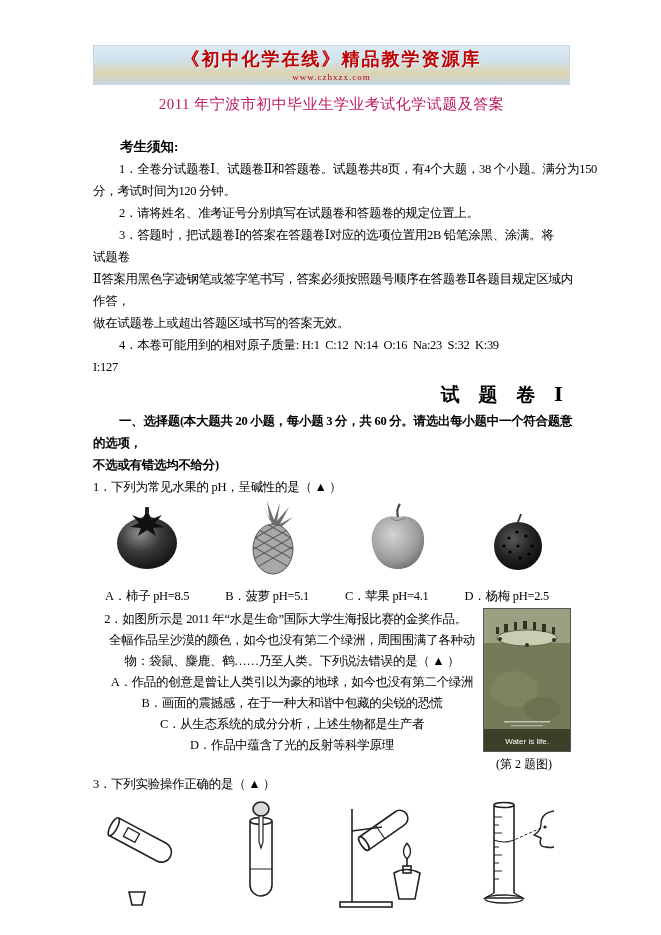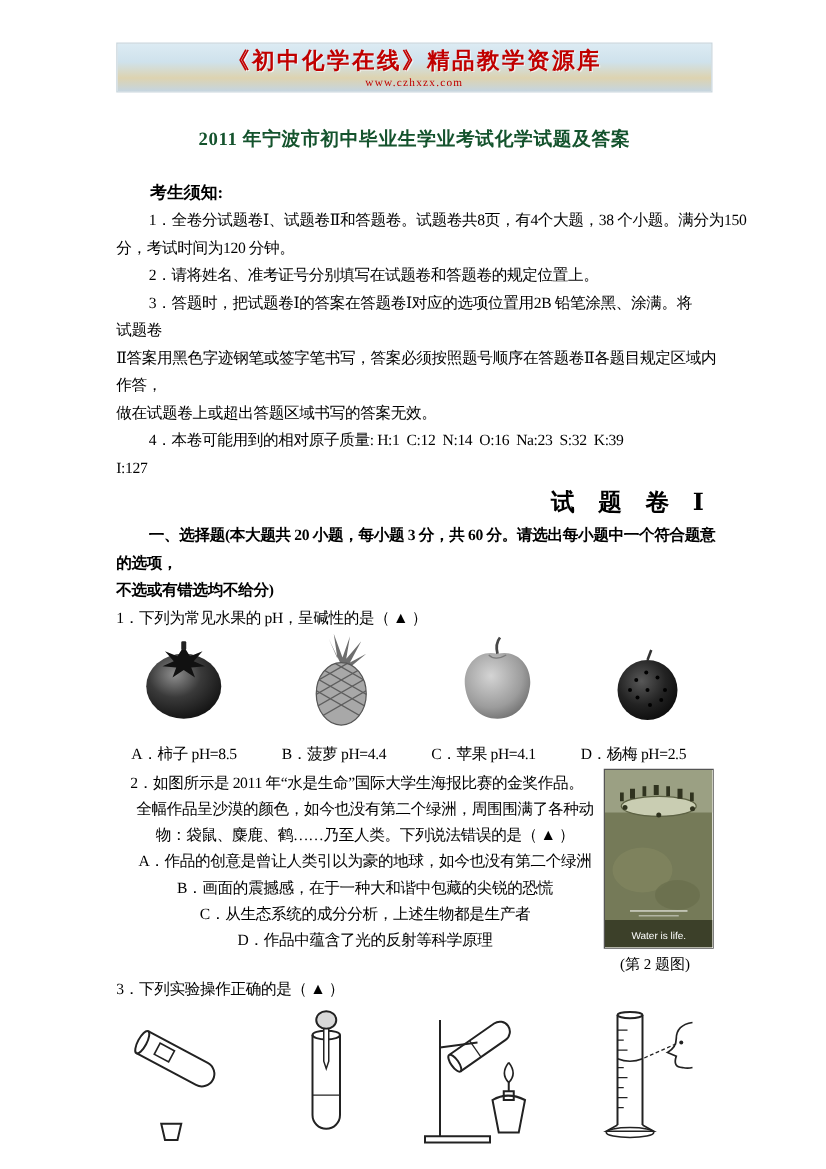--- a/index.html
+++ b/index.html
@@ -1,26 +1,26 @@
 <!DOCTYPE html>
 <html><head>
 <meta charset="utf-8">
 <style>
   * { margin:0; padding:0; box-sizing:border-box; }
   html,body { background:#ffffff; }
   body { width:661px; height:935px; overflow:hidden; font-family:"Liberation Serif","DejaVu Serif",serif; color:#000; }
-  .page { width:661px; height:935px; background:#fff; padding:34px 91px 0 93px; position:relative;border-radius:22px; }
+  .page { width:661px; height:935px; background:#fff; padding:45px 91px 0 93px; position:relative;border-radius:22px; }
 
   .banner { height:40px; background:linear-gradient(180deg,#dcebf3 0%,#cfe2ec 38%,#ddd3b0 72%,#c5d5e0 100%);
             text-align:center; overflow:hidden; border:1px solid #c9d6dd; }
   .banner-brand { font-size:18px; font-weight:bold; color:#c00000; letter-spacing:2px; line-height:26px;
                   text-shadow:1px 1px 0 rgba(255,255,255,.65); }
   .banner-site { font-size:9px; color:#c00000; line-height:10px; letter-spacing:1px; }
 
-  .doc-title { margin-top:28px; text-align:center; color:#14532d; font-weight:bold; font-size:15px; letter-spacing:.5px; }
+  .doc-title { margin-top:10px; text-align:center; color:#be185d; font-weight:normal; font-size:15px; letter-spacing:.5px; }
 
   .notice-head { margin:22px 0 0 27px; font-weight:bold; font-size:13.5px; line-height:22px; }
   .line { font-size:12.5px; line-height:22px; letter-spacing:-.3px; white-space:pre; }
   .ind { text-indent:26px; }
 
   .paper-head { margin:4px 0 2px; text-align:right; font-size:19px; font-weight:bold; letter-spacing:7px; }
   .intro .line { font-weight:bold; }
 
   .fruit-row { margin-top:4px; height:78px; display:flex; justify-content:space-between; align-items:flex-end; padding:0 22px 0 18px; }
   .q1-options { margin:8px 0 0 12px; display:flex; column-gap:36px; font-size:12.5px; letter-spacing:-.3px; white-space:pre; }
@@ -140,21 +140,21 @@
             <circle cx="16" cy="40" r="1.6"></circle>
             <circle cx="30" cy="40" r="1.6"></circle>
         </g>
         <path d="M30 16 l3 -8" stroke="#333" stroke-width="2" fill="none"></path>
       </svg>
     </span>
   </div>
 
   <div class="q1-options">
     <span>A．柿子 pH=8.5</span>
-    <span>B．菠萝 pH=4.4</span>
+    <span>B．菠萝 pH=5.1</span>
     <span>C．苹果 pH=4.1</span>
     <span>D．杨梅 pH=2.5</span>
   </div>
 
   <div class="q2">
     <div class="q2-text">
       <div class="line">2．如图所示是 2011 年“水是生命”国际大学生海报比赛的金奖作品。</div>
       <div class="line q2-shift">全幅作品呈沙漠的颜色，如今也没有第二个绿洲，周围围满了各种动</div>
       <div class="line q2-shift">物：袋鼠、麋鹿、鹤……乃至人类。下列说法错误的是（ ▲ ）</div>
       <div class="line q2-shift">A．作品的创意是曾让人类引以为豪的地球，如今也没有第二个绿洲</div>

